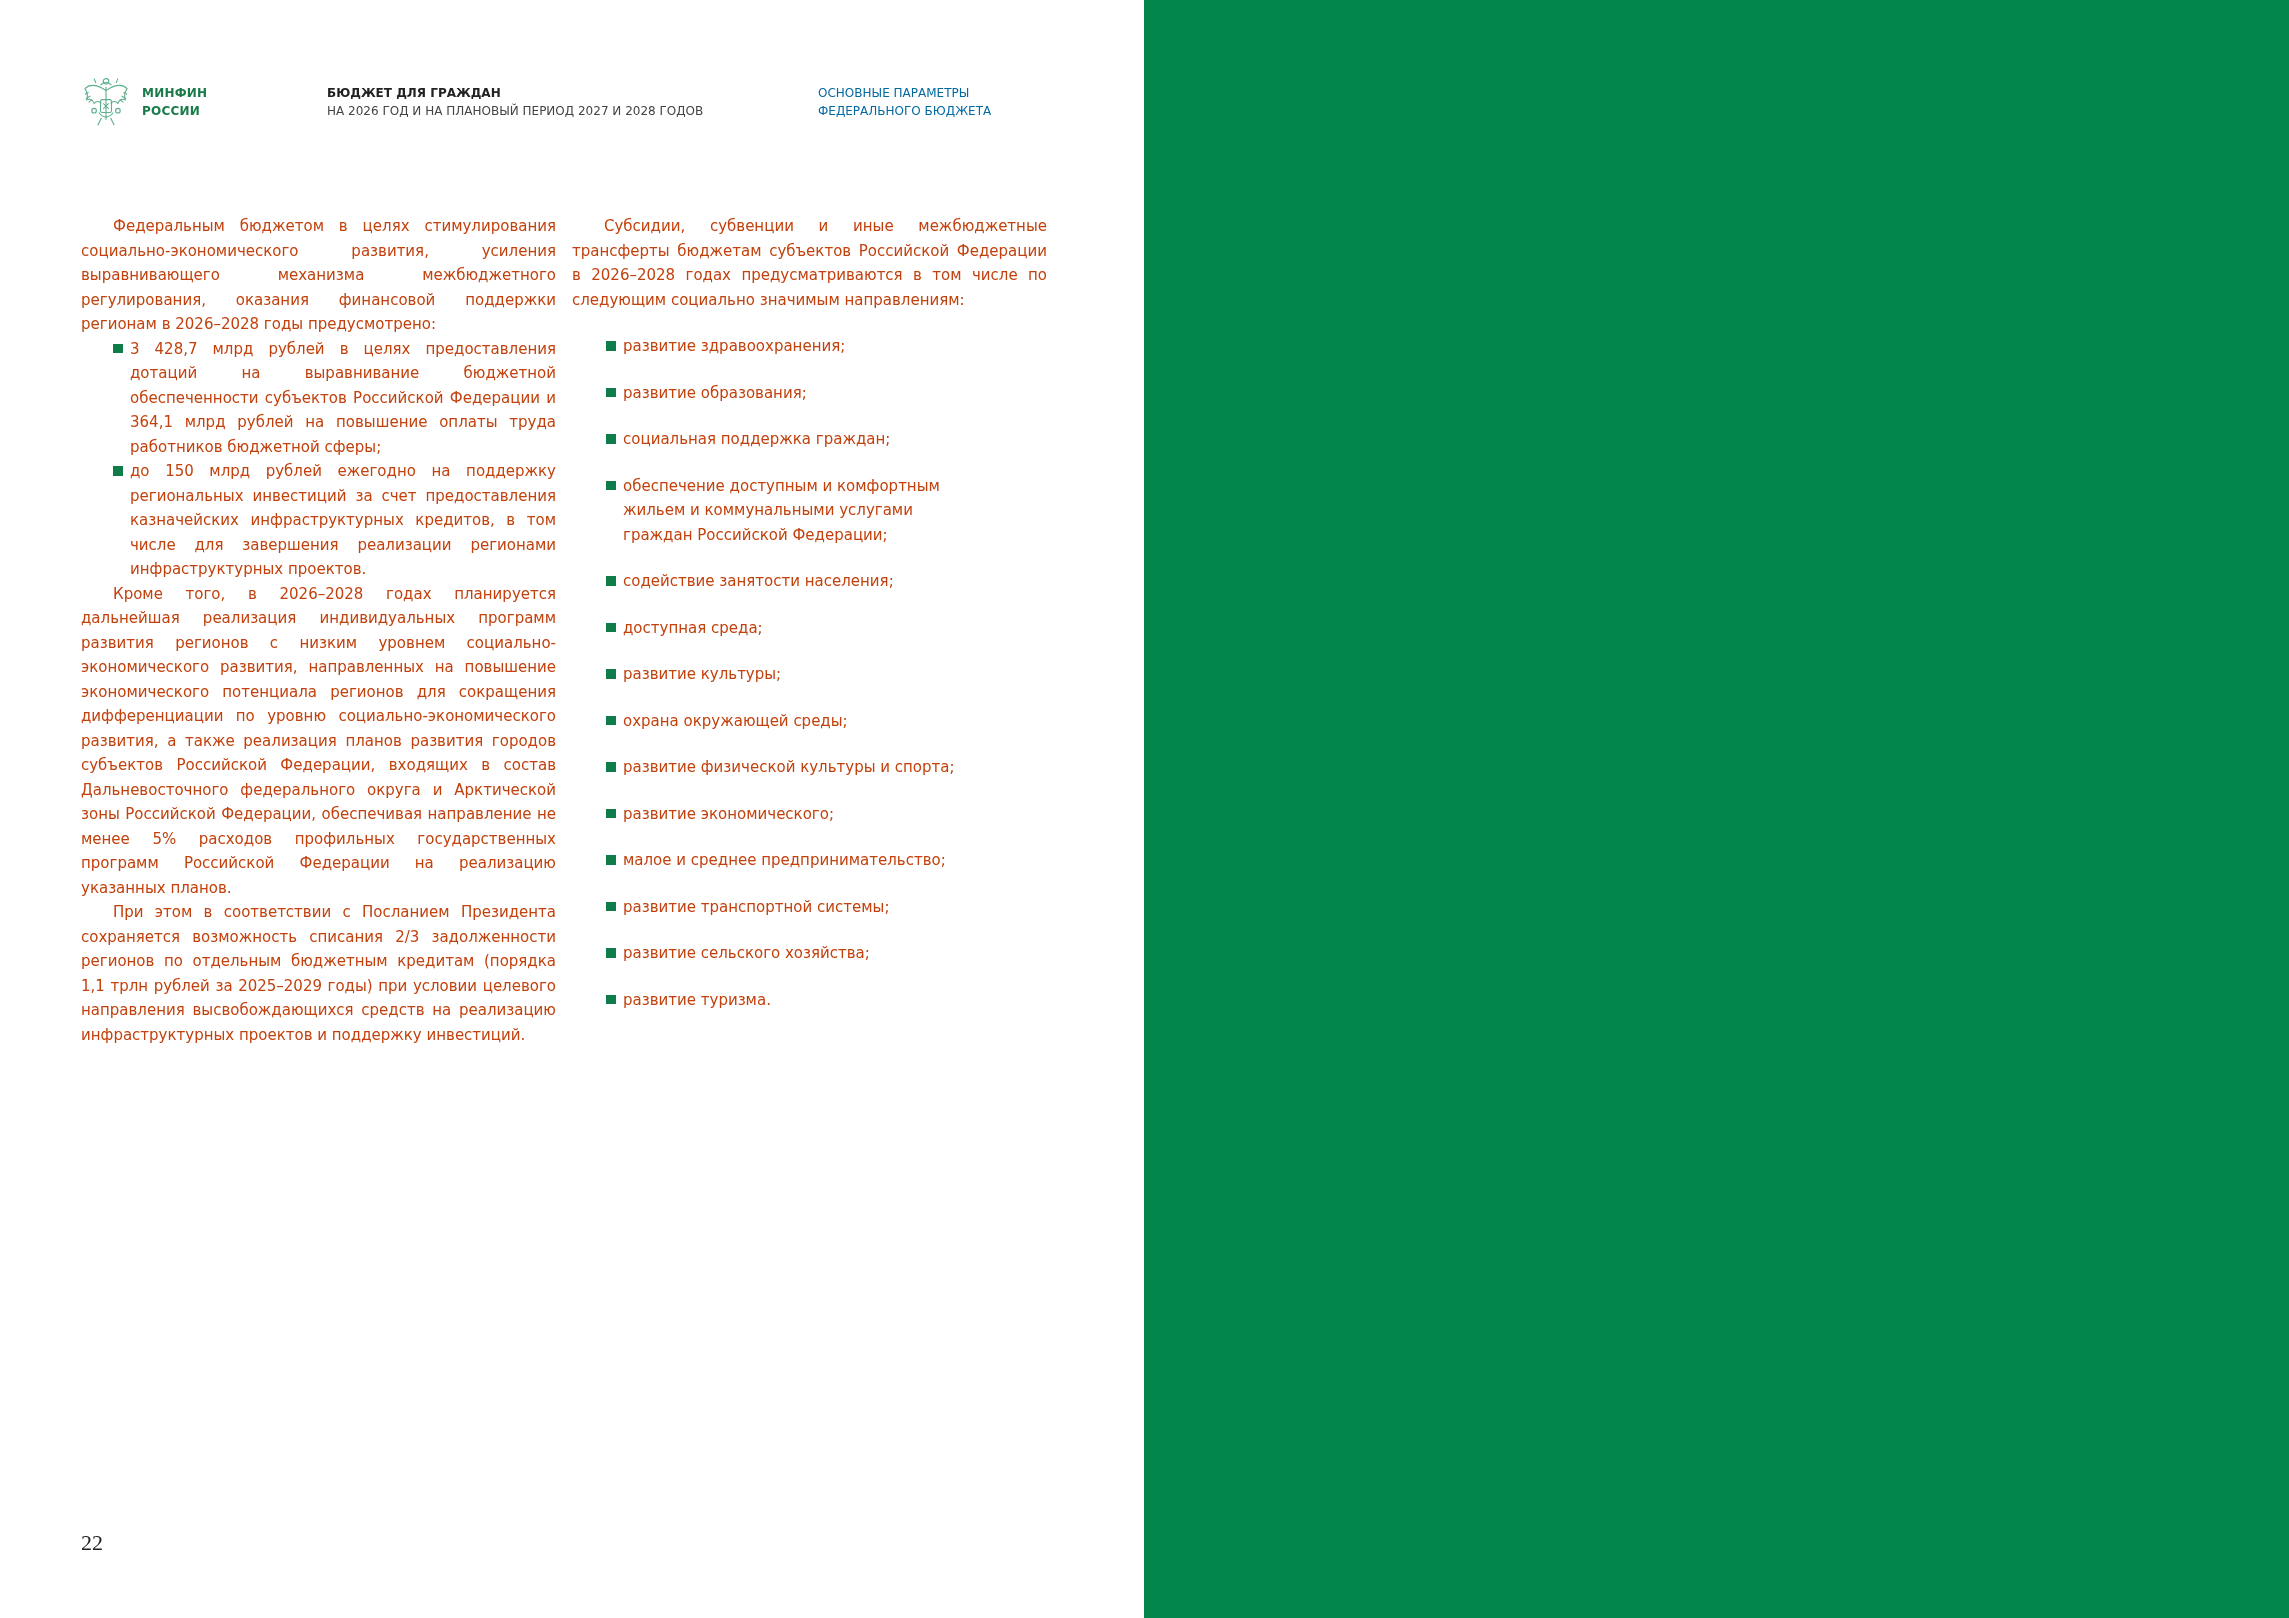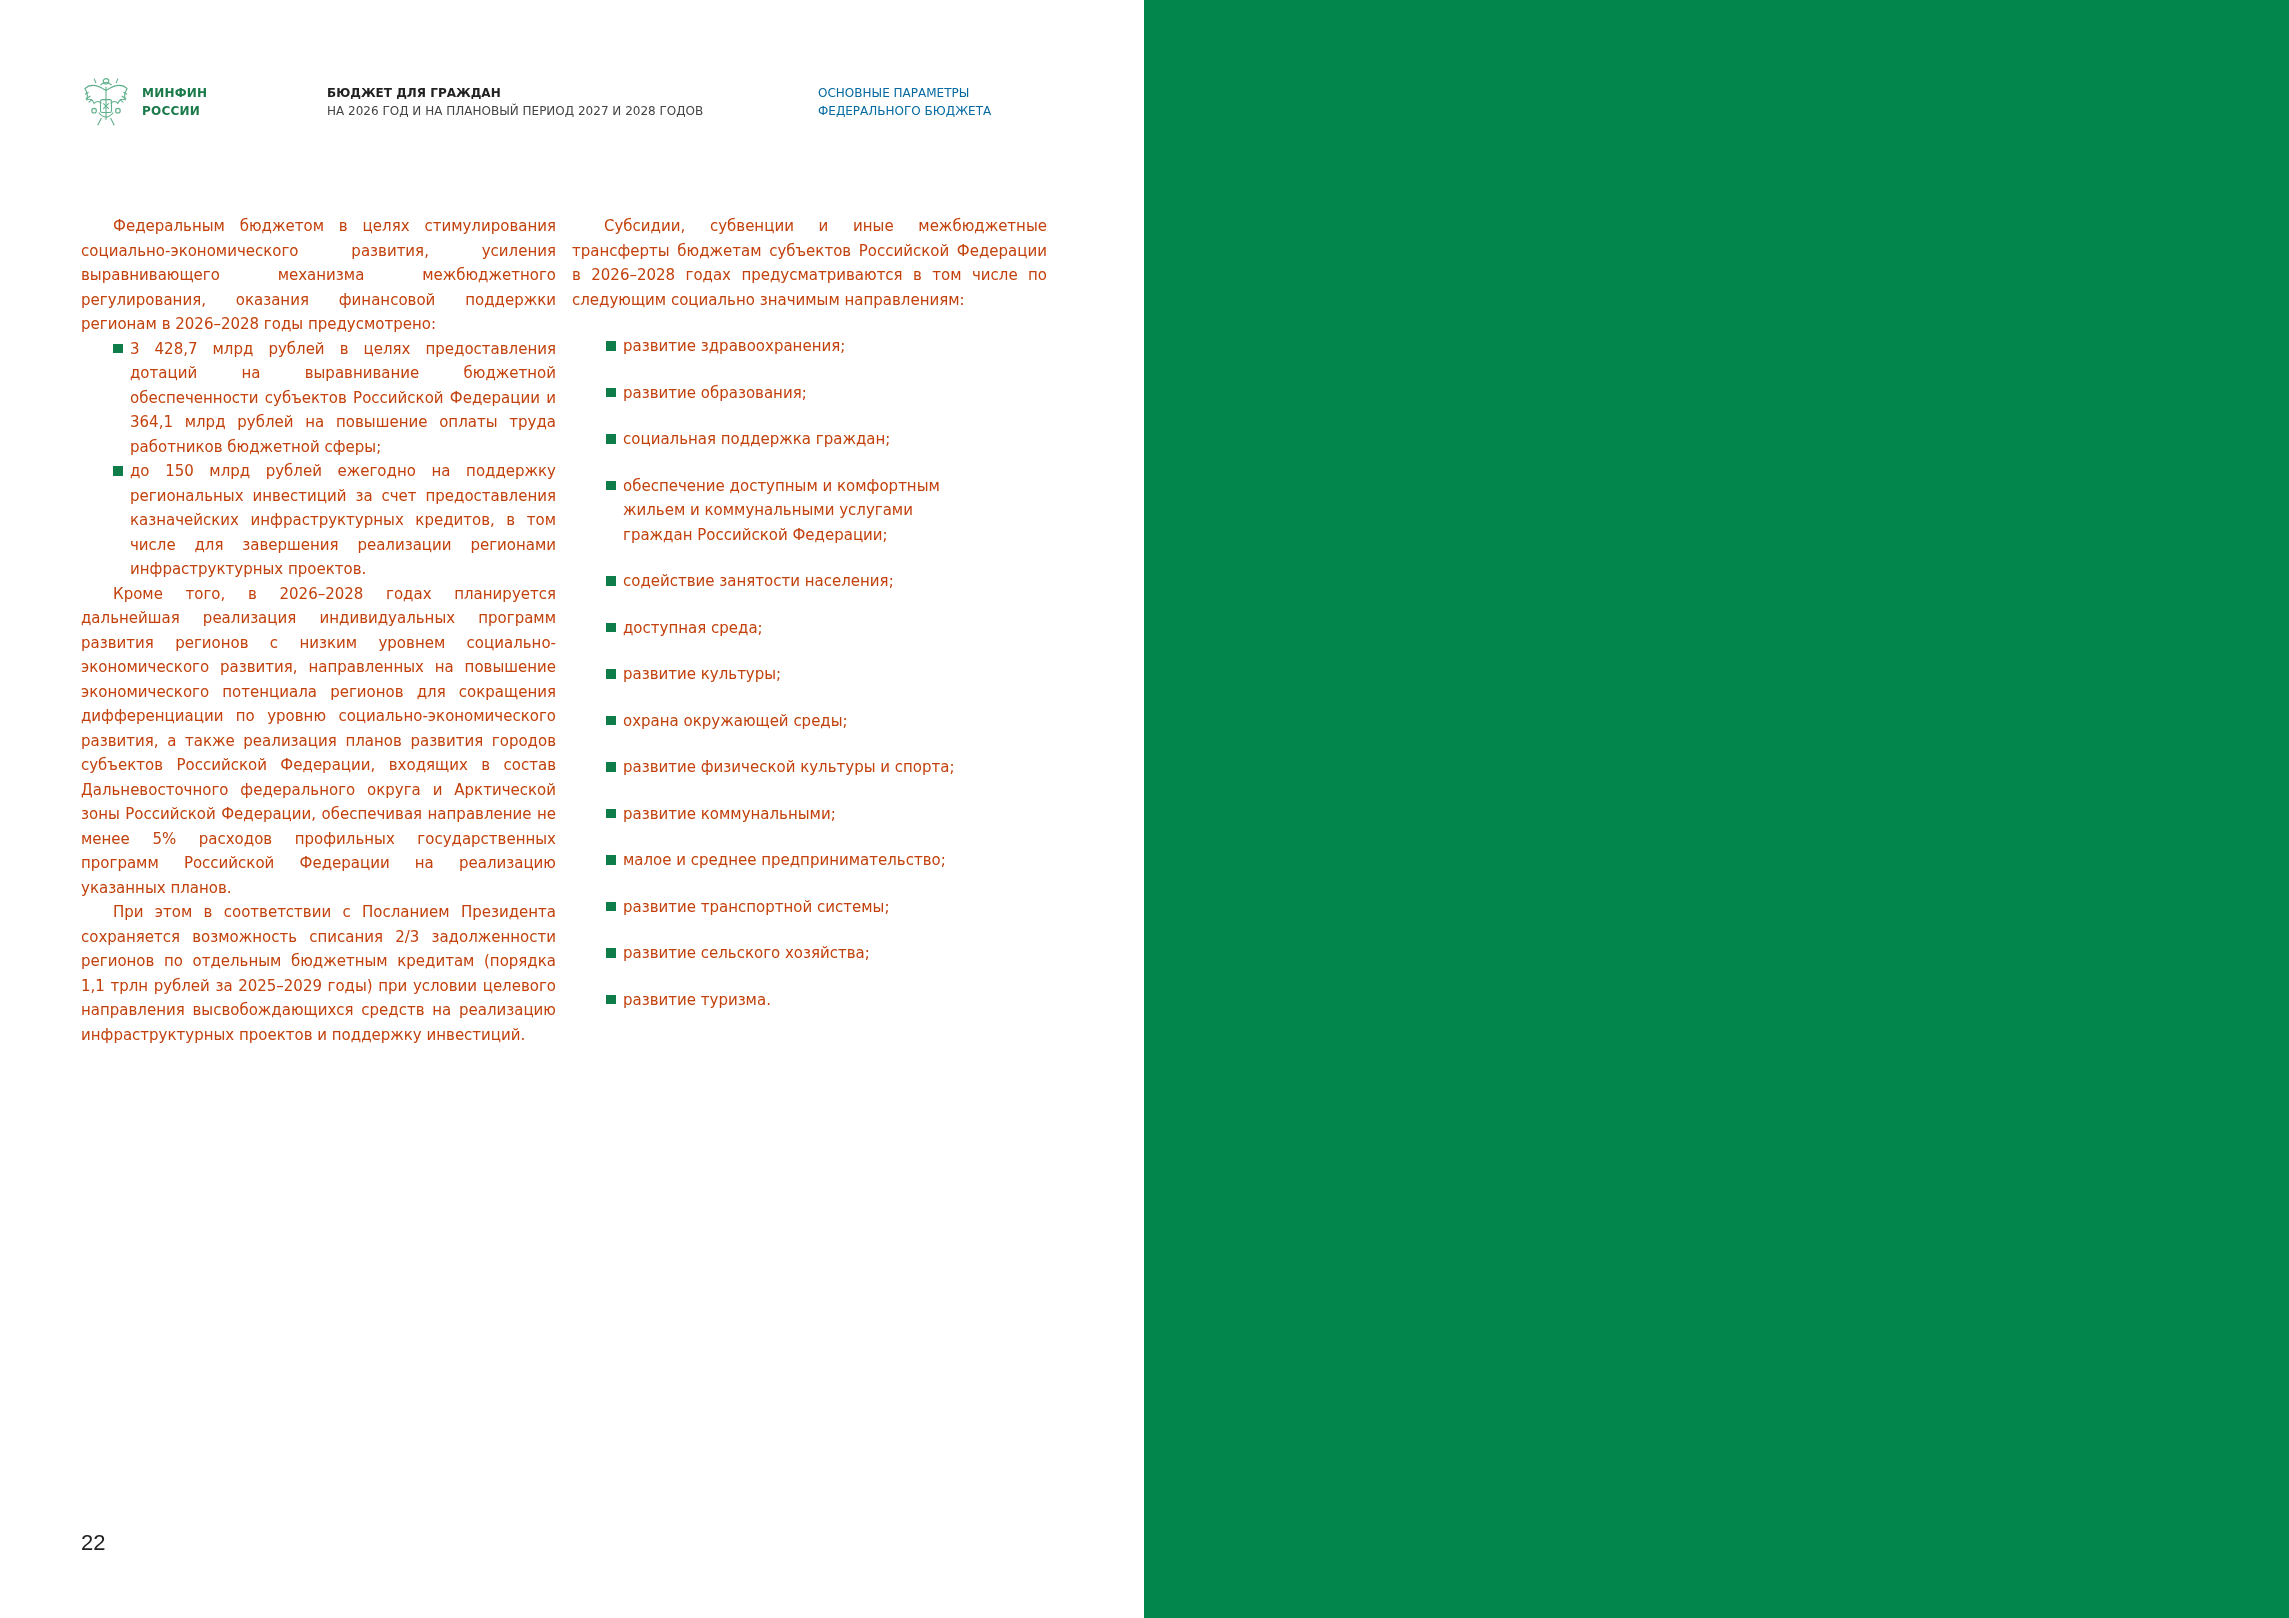--- a/index.html
+++ b/index.html
@@ -117,21 +117,21 @@
       left: -16.6px; top: 7.4px;
       width: 9.2px; height: 9.2px;
       background: #0f7d4a;
     }
 
     .page-number {
       position: absolute;
       left: 81px; top: 1530px;
       font-size: 22px;
       color: #222;
-      font-family: Liberation Sans, sans-serif;
+      font-family: Liberation Serif, serif;
     }
   </style>
 </head>
 <body>
 
 <div class="page-left">
 
   <div class="emblem">
     <svg width="50" height="55" viewBox="0 0 54 60">
       <g fill="none" stroke="#5fb08a" stroke-width="1.2">
@@ -189,21 +189,21 @@
     <ul class="bullets-right">
       <li><span class="sq"></span><span>развитие здравоохранения;</span></li>
       <li><span class="sq"></span><span>развитие образования;</span></li>
       <li><span class="sq"></span><span>социальная поддержка граждан;</span></li>
       <li style="width:351px"><span class="sq"></span><span>обеспечение доступным и комфортным жильем и коммунальными услугами граждан Российской Федерации;</span></li>
       <li><span class="sq"></span><span>содействие занятости населения;</span></li>
       <li><span class="sq"></span><span>доступная среда;</span></li>
       <li><span class="sq"></span><span>развитие культуры;</span></li>
       <li><span class="sq"></span><span>охрана окружающей среды;</span></li>
       <li><span class="sq"></span><span>развитие физической культуры и спорта;</span></li>
-      <li><span class="sq"></span><span>развитие коммунальными;</span></li>
+      <li><span class="sq"></span><span>развитие экономического;</span></li>
       <li><span class="sq"></span><span>малое и среднее предпринимательство;</span></li>
       <li><span class="sq"></span><span>развитие транспортной системы;</span></li>
       <li><span class="sq"></span><span>развитие сельского хозяйства;</span></li>
       <li><span class="sq"></span><span>развитие туризма.</span></li>
     </ul>
   </div>
 
   <div class="page-number">22</div>
 </div>
 

